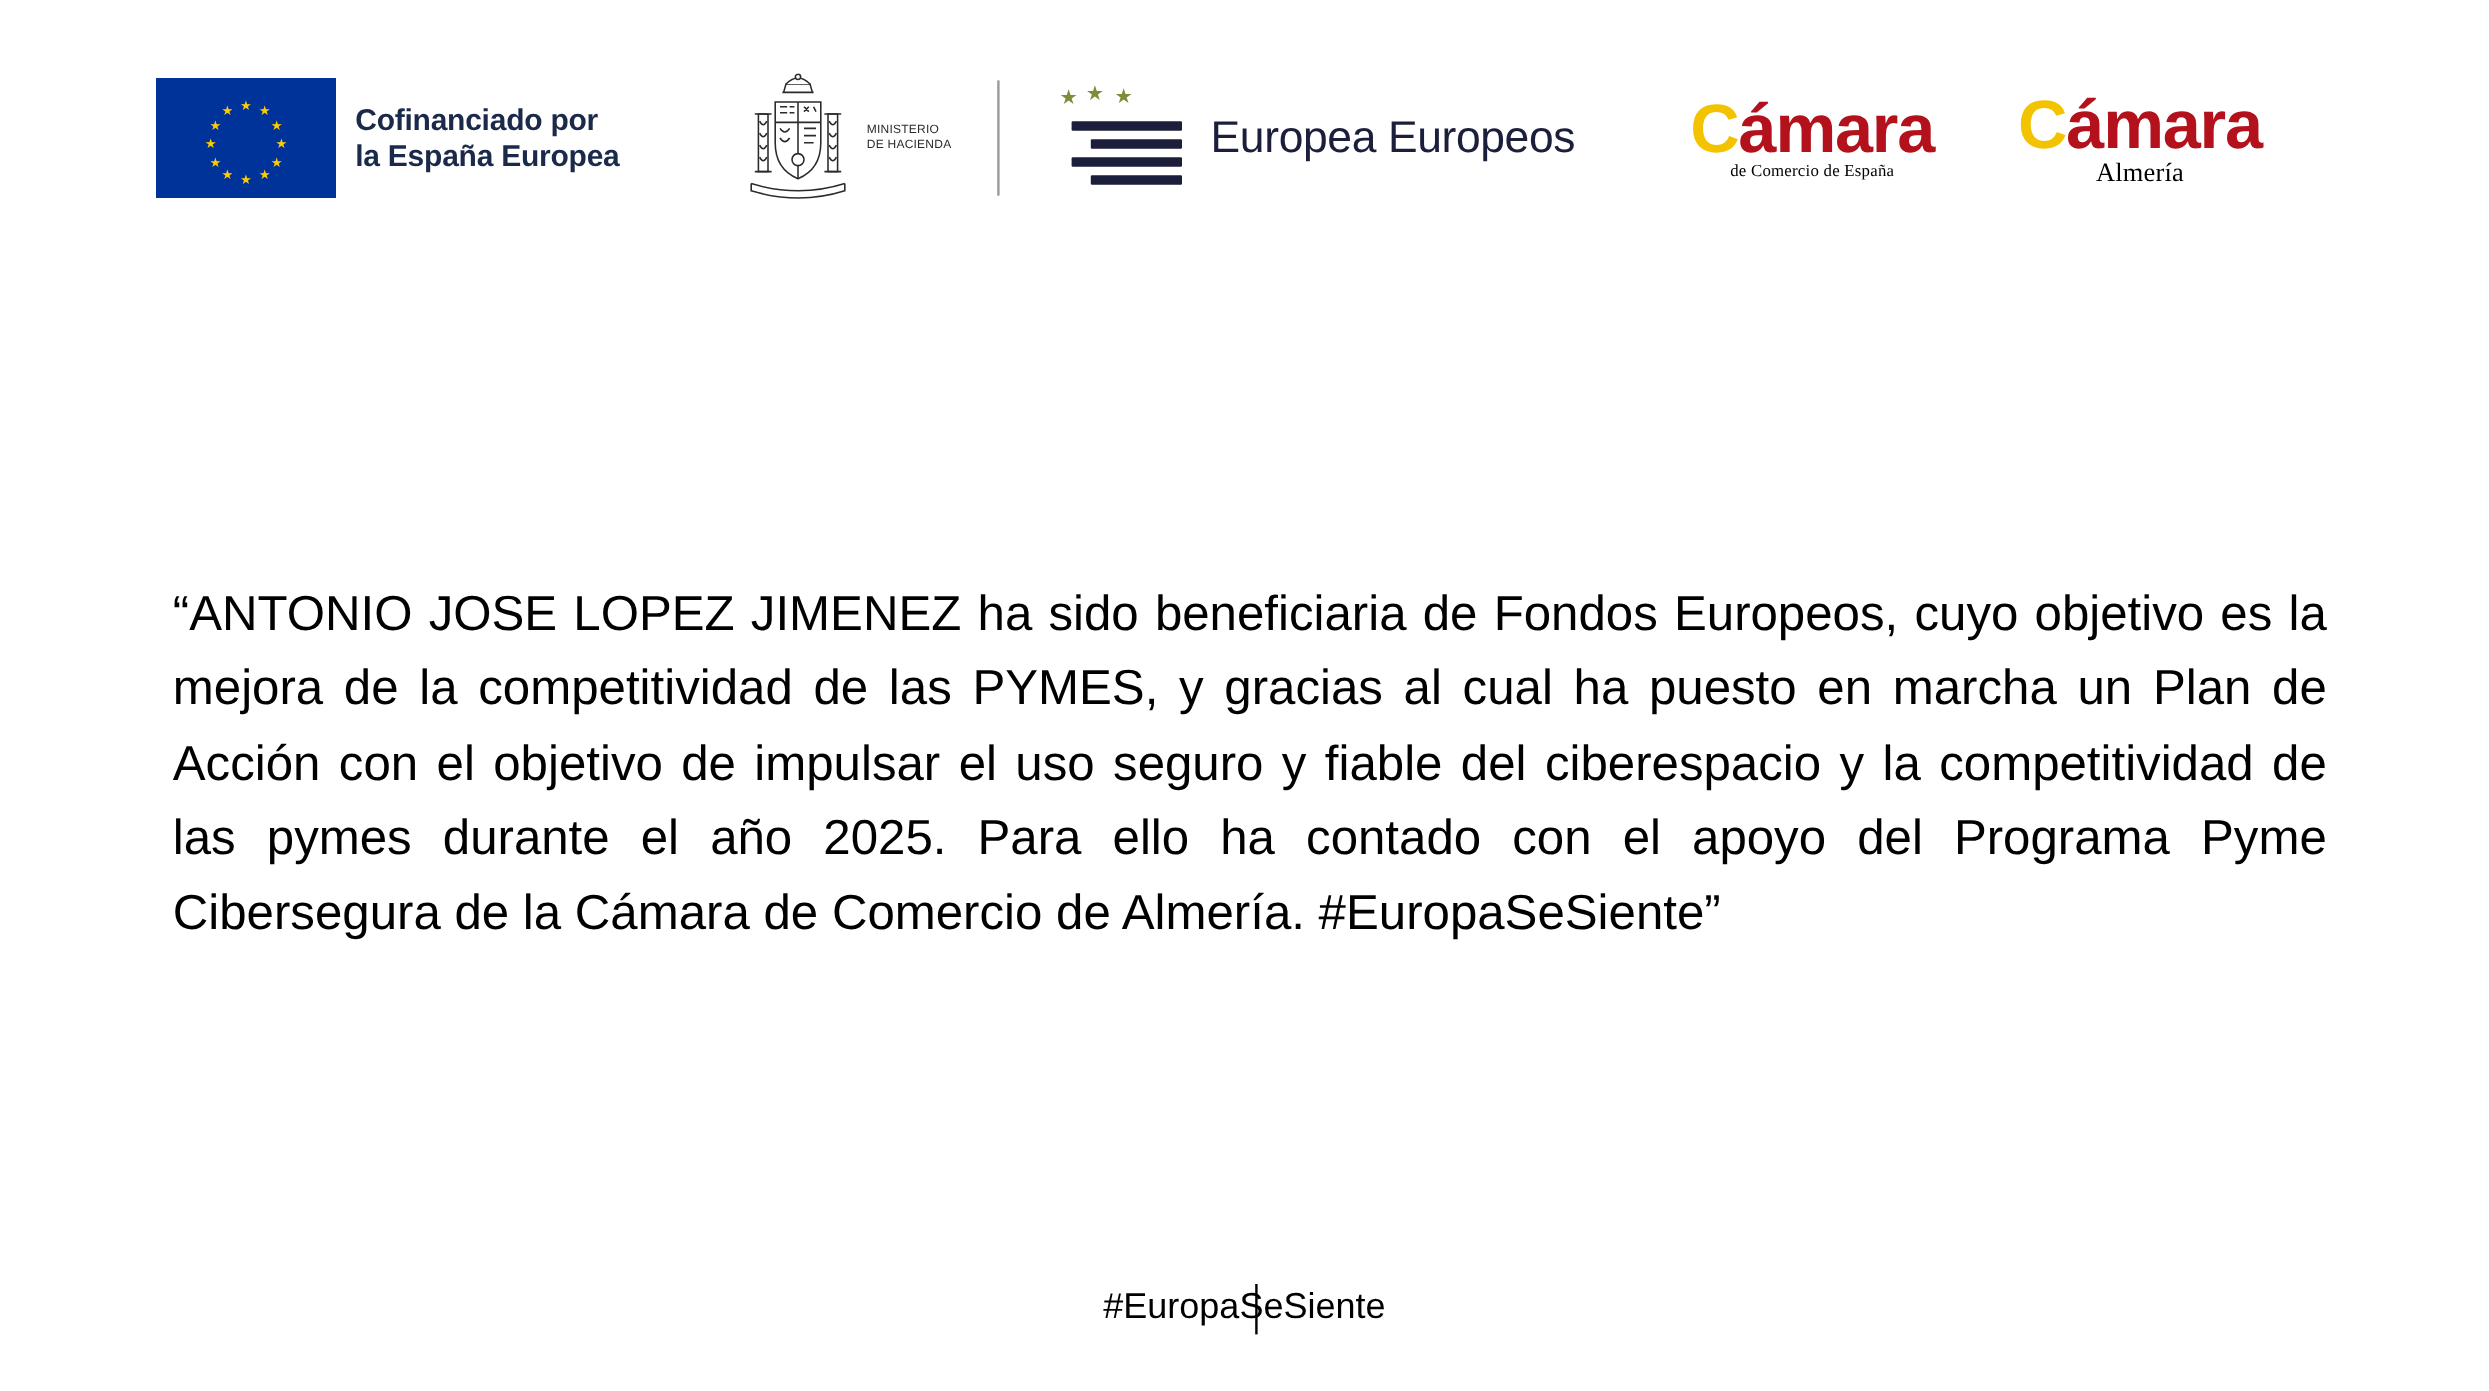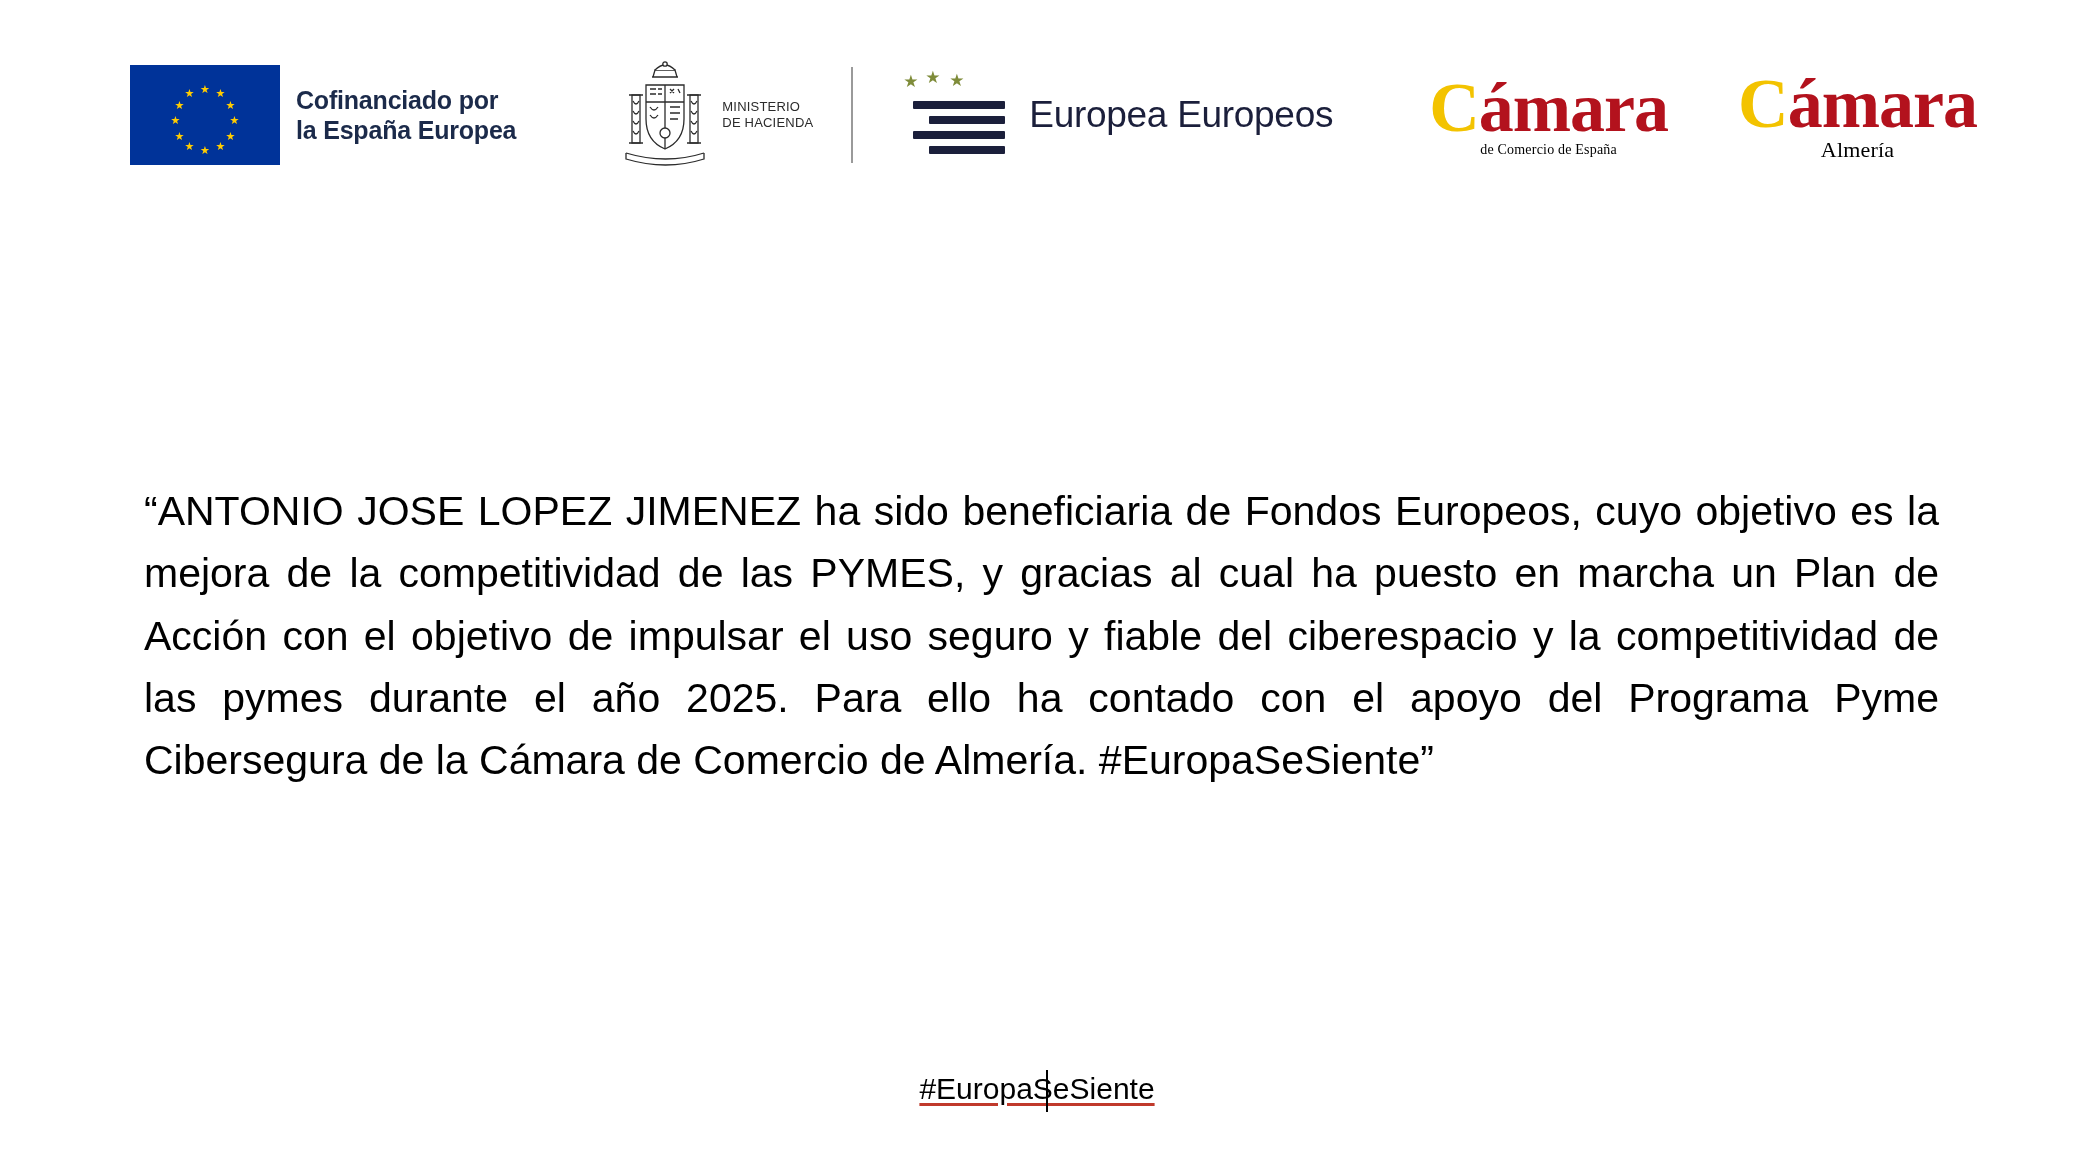--- a/index.html
+++ b/index.html
@@ -70,21 +70,21 @@
     align-items: center;
     gap: 14px;
     margin-left: 106px;
   }
   .coat {
     width: 86px;
     height: 108px;
     position: relative;
   }
   .ministerio-text {
-    font-size: 13px;
+    font-size: 10px;
     line-height: 1.25;
     color: #2b2b2b;
     letter-spacing: 0.2px;
     text-transform: uppercase;
   }
   .divider-bar {
     width: 2px;
     height: 96px;
     background: #9a9a9a;
     margin-left: 38px;
@@ -131,22 +131,22 @@
   
   .camara {
     display: flex;
     flex-direction: column;
     align-items: center;
     line-height: 1;
   }
   .camara-espana { margin-left: 96px; }
   .camara-almeria { margin-left: 70px; }
   .camara-word {
-    font-family: Liberation Serif, serif;
-    font-size: 70px;
+    font-family: Liberation Sans, sans-serif;
+    font-size: 57px;
     font-weight: bold;
     color: #b3121d;
     letter-spacing: -1px;
     white-space: nowrap;
   }
   .camara-word .c-yellow { color: #f3c300; }
   .camara-sub {
     font-family: "Liberation Serif", serif;
     font-size: 14px;
     color: #000000;
@@ -172,21 +172,20 @@
   .footer {
     position: absolute;
     left: 0;
     top: 1072px;
     width: 100%;
     text-align: center;
   }
   .footer-text {
     font-size: 30px;
     color: #000000;
-    text-decoration: underline;
     text-decoration-color: #c0392b;
     text-underline-offset: 4px;
   }
   .caret {
     position: absolute;
     left: 1046px;
     top: 1070px;
     width: 2px;
     height: 42px;
     background: #000;

